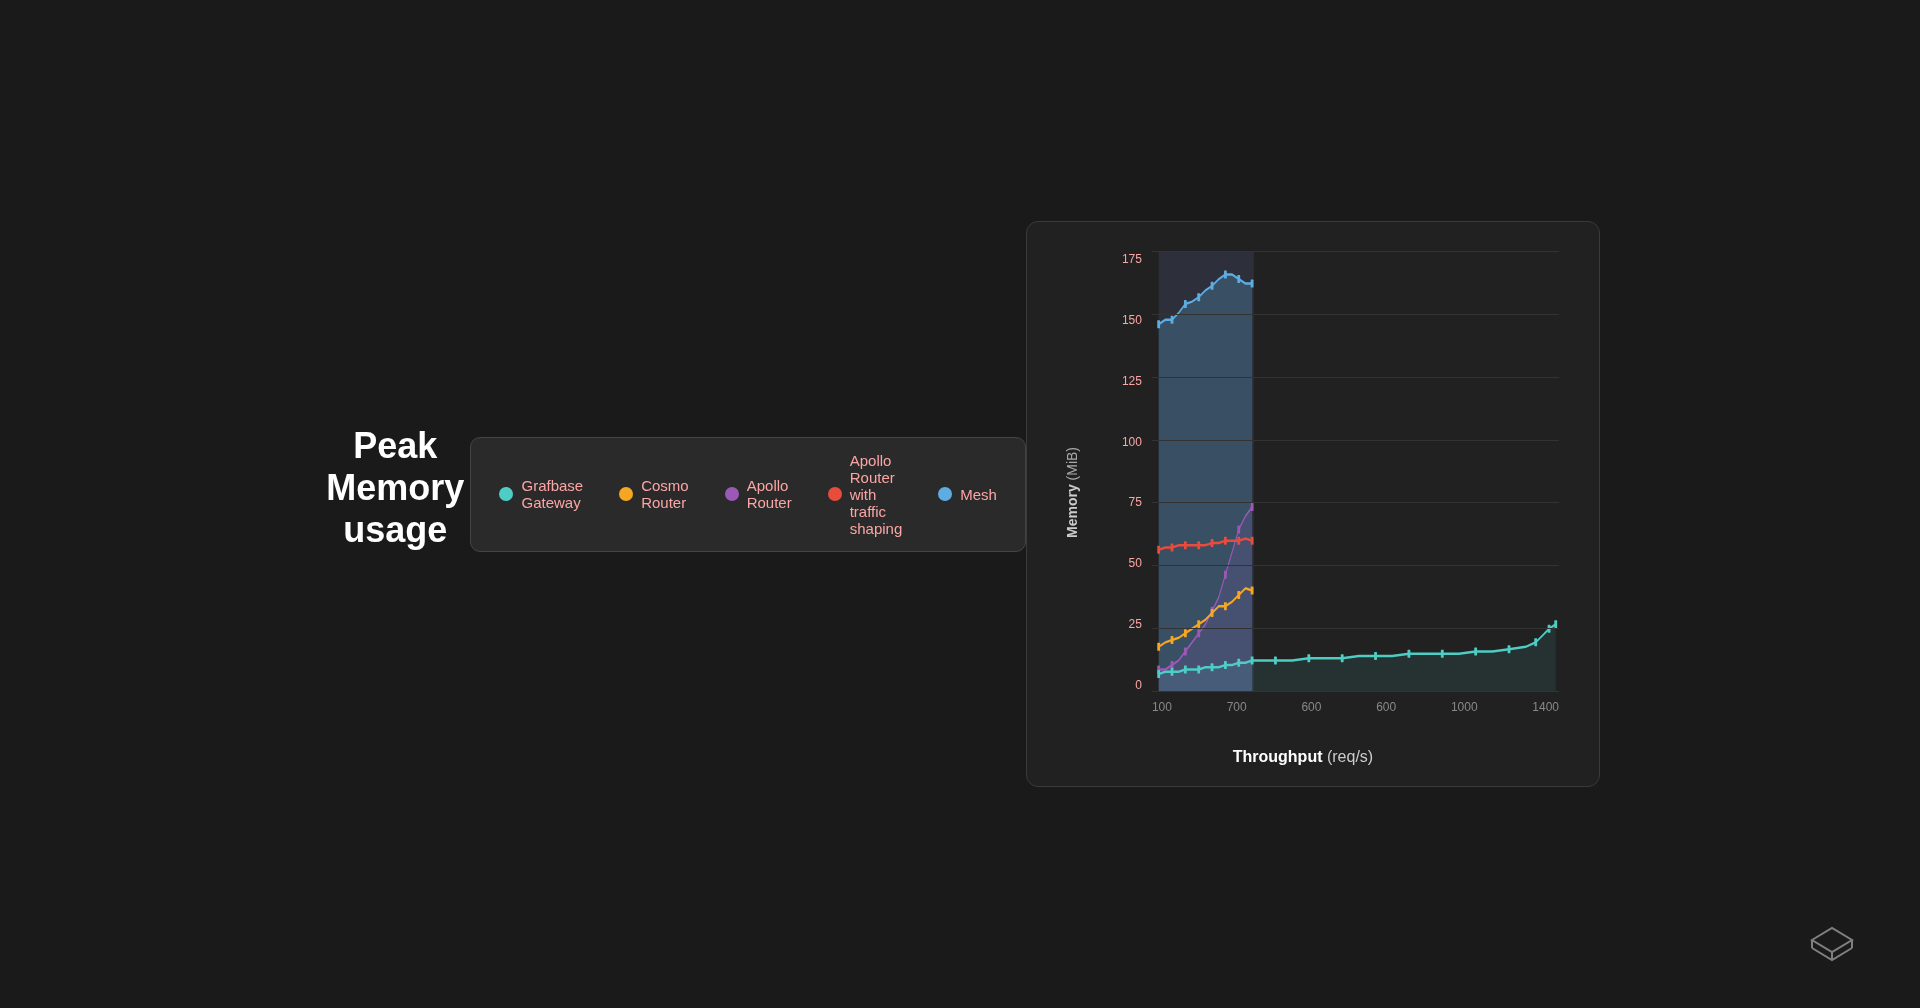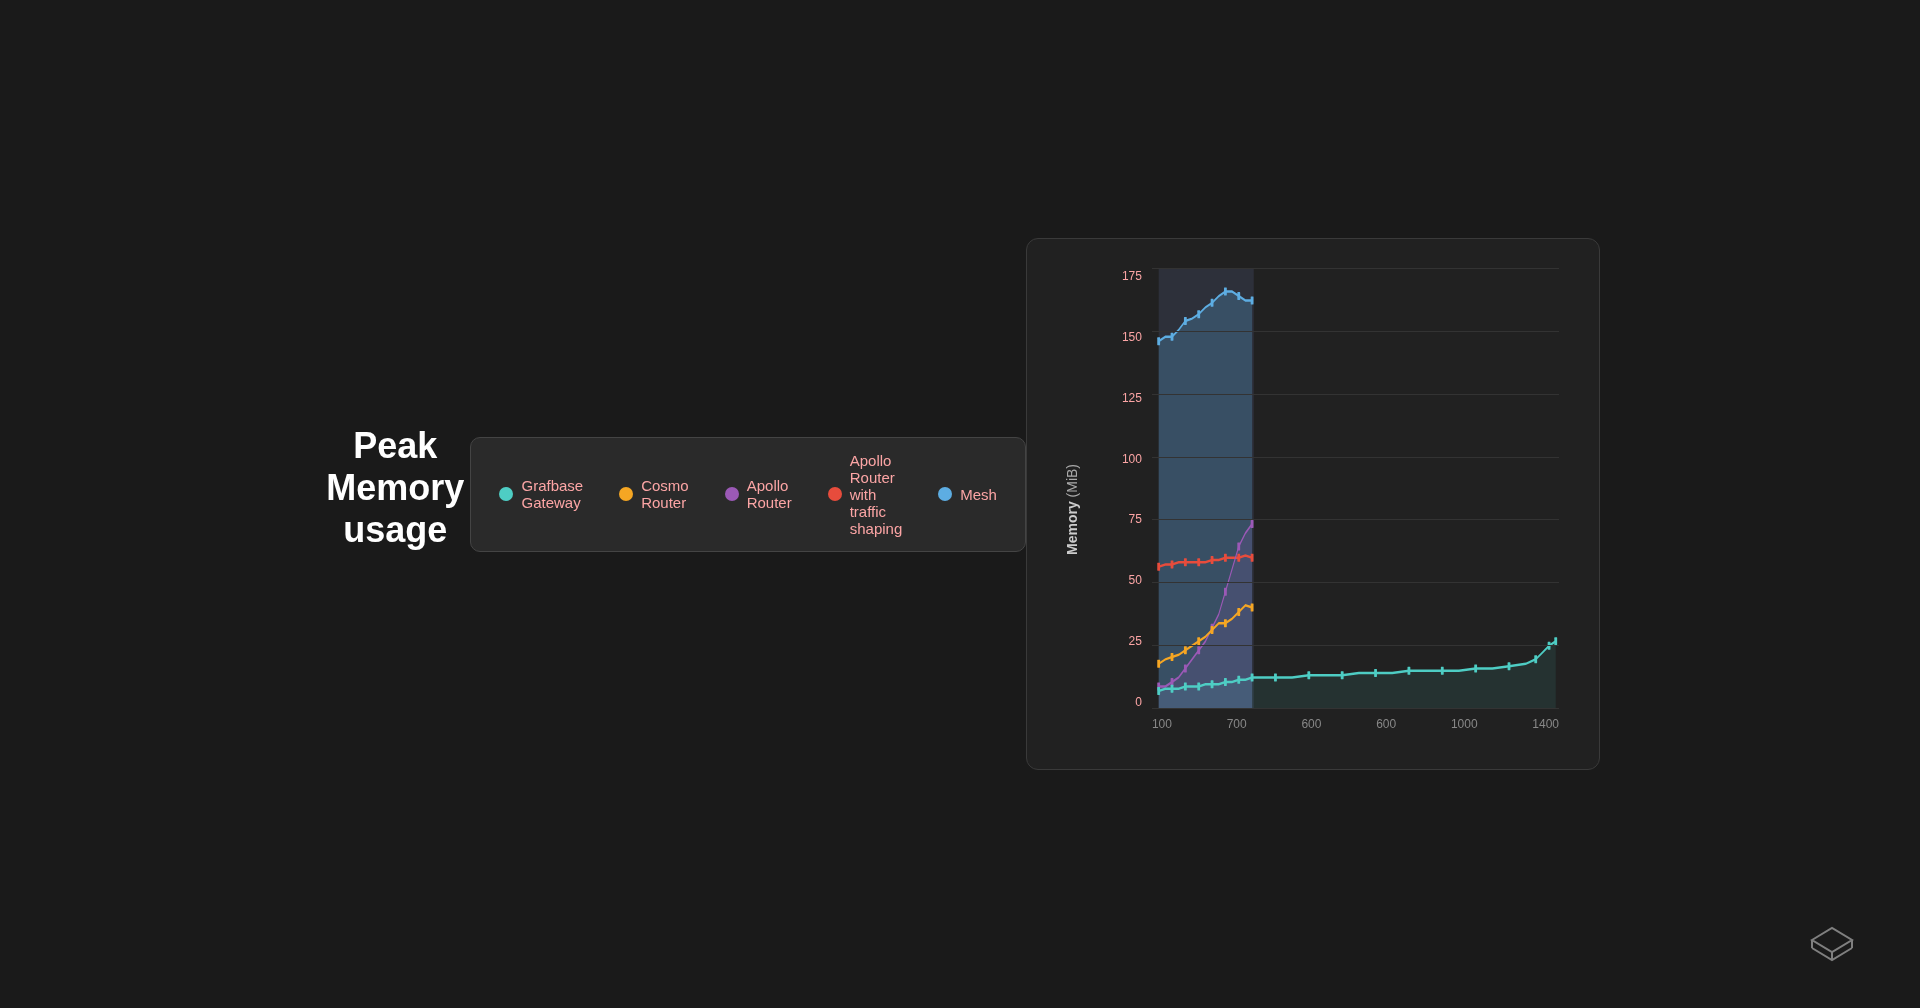--- a/index.html
+++ b/index.html
@@ -276,20 +276,23 @@
         <div class="x-axis-ticks" id="x-ticks">
             <div class="x-tick">100</div>
             <div class="x-tick">700</div>
             <div class="x-tick">600</div>
             <div class="x-tick">600</div>
             <div class="x-tick">1000</div>
             <div class="x-tick">1400</div>
           </div>
       </div>
     </div>
+    <div class="x-axis-label">
+      <strong>Throughput</strong> <span>(req/s)</span>
+    </div>
   </div>
 </div>
 
 <div class="logo-wrapper">
   <svg class="logo-icon" width="56" height="56" viewBox="0 0 56 56" fill="none">
     <path d="M8 22 L28 10 L48 22 L48 22 L28 34 L8 22Z" stroke="#aaa" stroke-width="2" fill="none"></path>
     <path d="M8 30 L28 42 L48 30" stroke="#aaa" stroke-width="2" fill="none"></path>
     <path d="M8 22 L8 30 M48 22 L48 30 M28 34 L28 42" stroke="#aaa" stroke-width="2"></path>
   </svg>
 </div>

